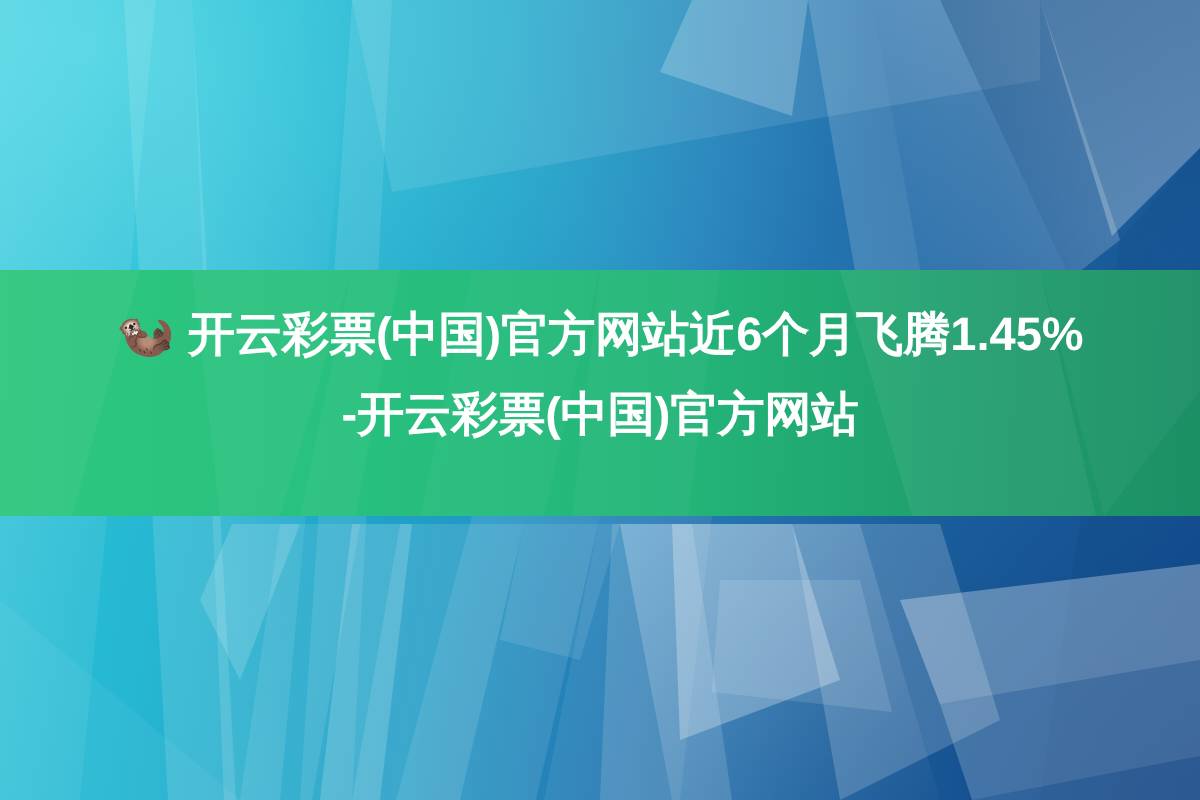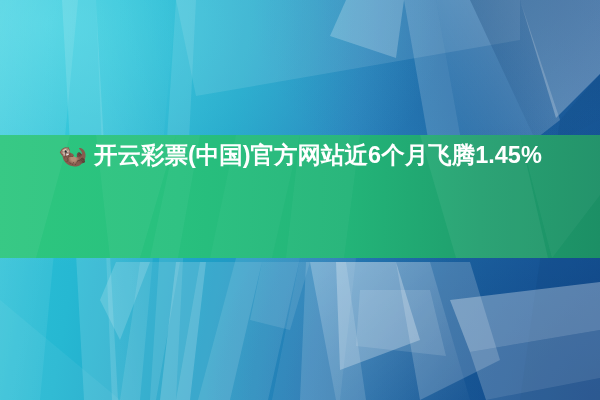--- a/index.html
+++ b/index.html
@@ -73,20 +73,21 @@
   
   .headline {
     position: absolute;
     left: 0;
     right: 0;
     top: 135px;
     height: 103px;
     display: flex;
     flex-direction: column;
     align-items: center;
+    justify-content: center;
     text-align: center;
     color: #ffffff;
     font-weight: bold;
     font-size: 24px;
     line-height: 40px;
     letter-spacing: 0px;
     z-index: 5;
     padding: 0 4px;
     box-sizing: border-box;
   }
@@ -170,15 +171,16 @@
         <polygon points="420,0 520,0 548,123 456,123" fill="#ffffff" opacity="0.06"></polygon>
         <polygon points="520,0 600,0 600,60 552,123" fill="#ffffff" opacity="0.04"></polygon>
         <polygon points="300,0 360,0 344,123 286,123" fill="#ffffff" opacity="0.035"></polygon>
         <polygon points="236,0 300,0 272,123 210,123" fill="#ffffff" opacity="0.03"></polygon>
       </svg>
     </div>
   </div>
 
   <div class="headline">
     <div class="line line1">🦦 开云彩票(中国)官方网站近6个月飞腾1.45%</div>
+    <div class="line line2">-开云彩票(中国)官方网站</div>
   </div>
 
 </div>
 
 </body></html>

